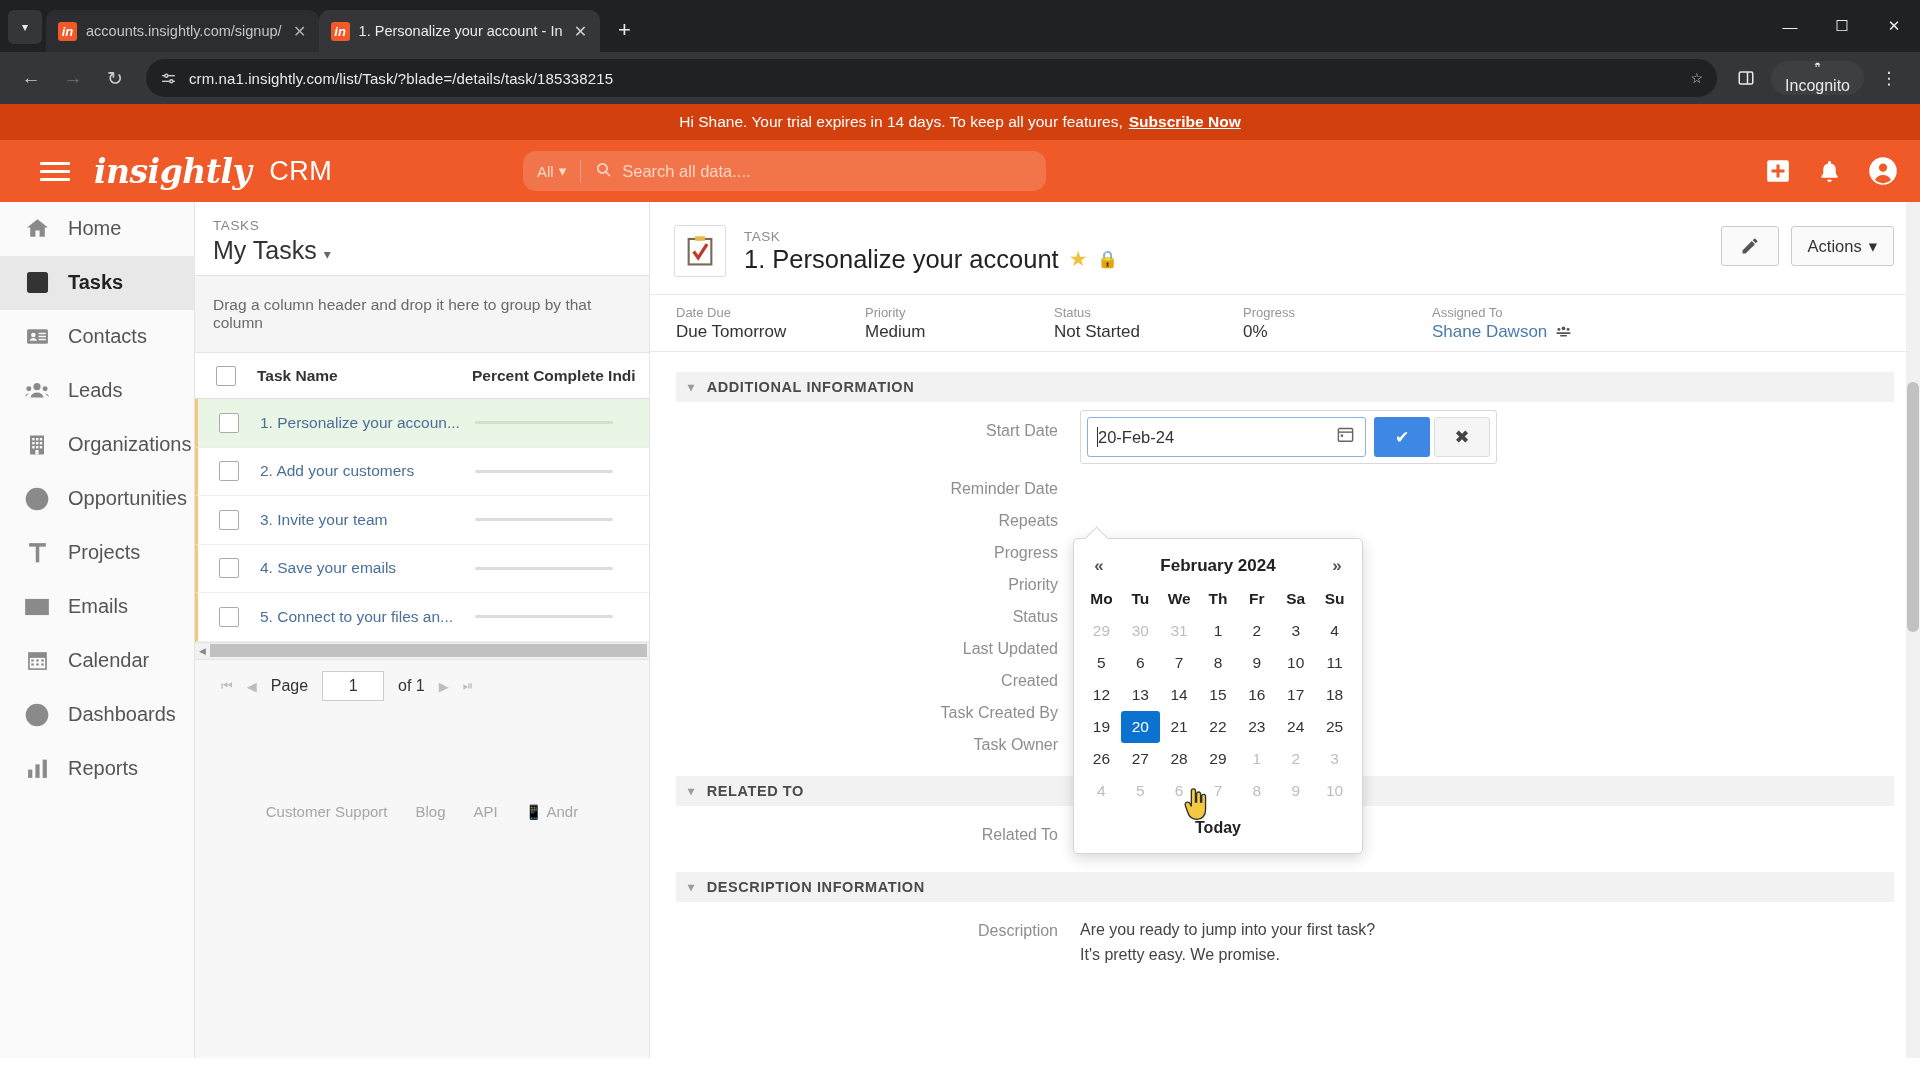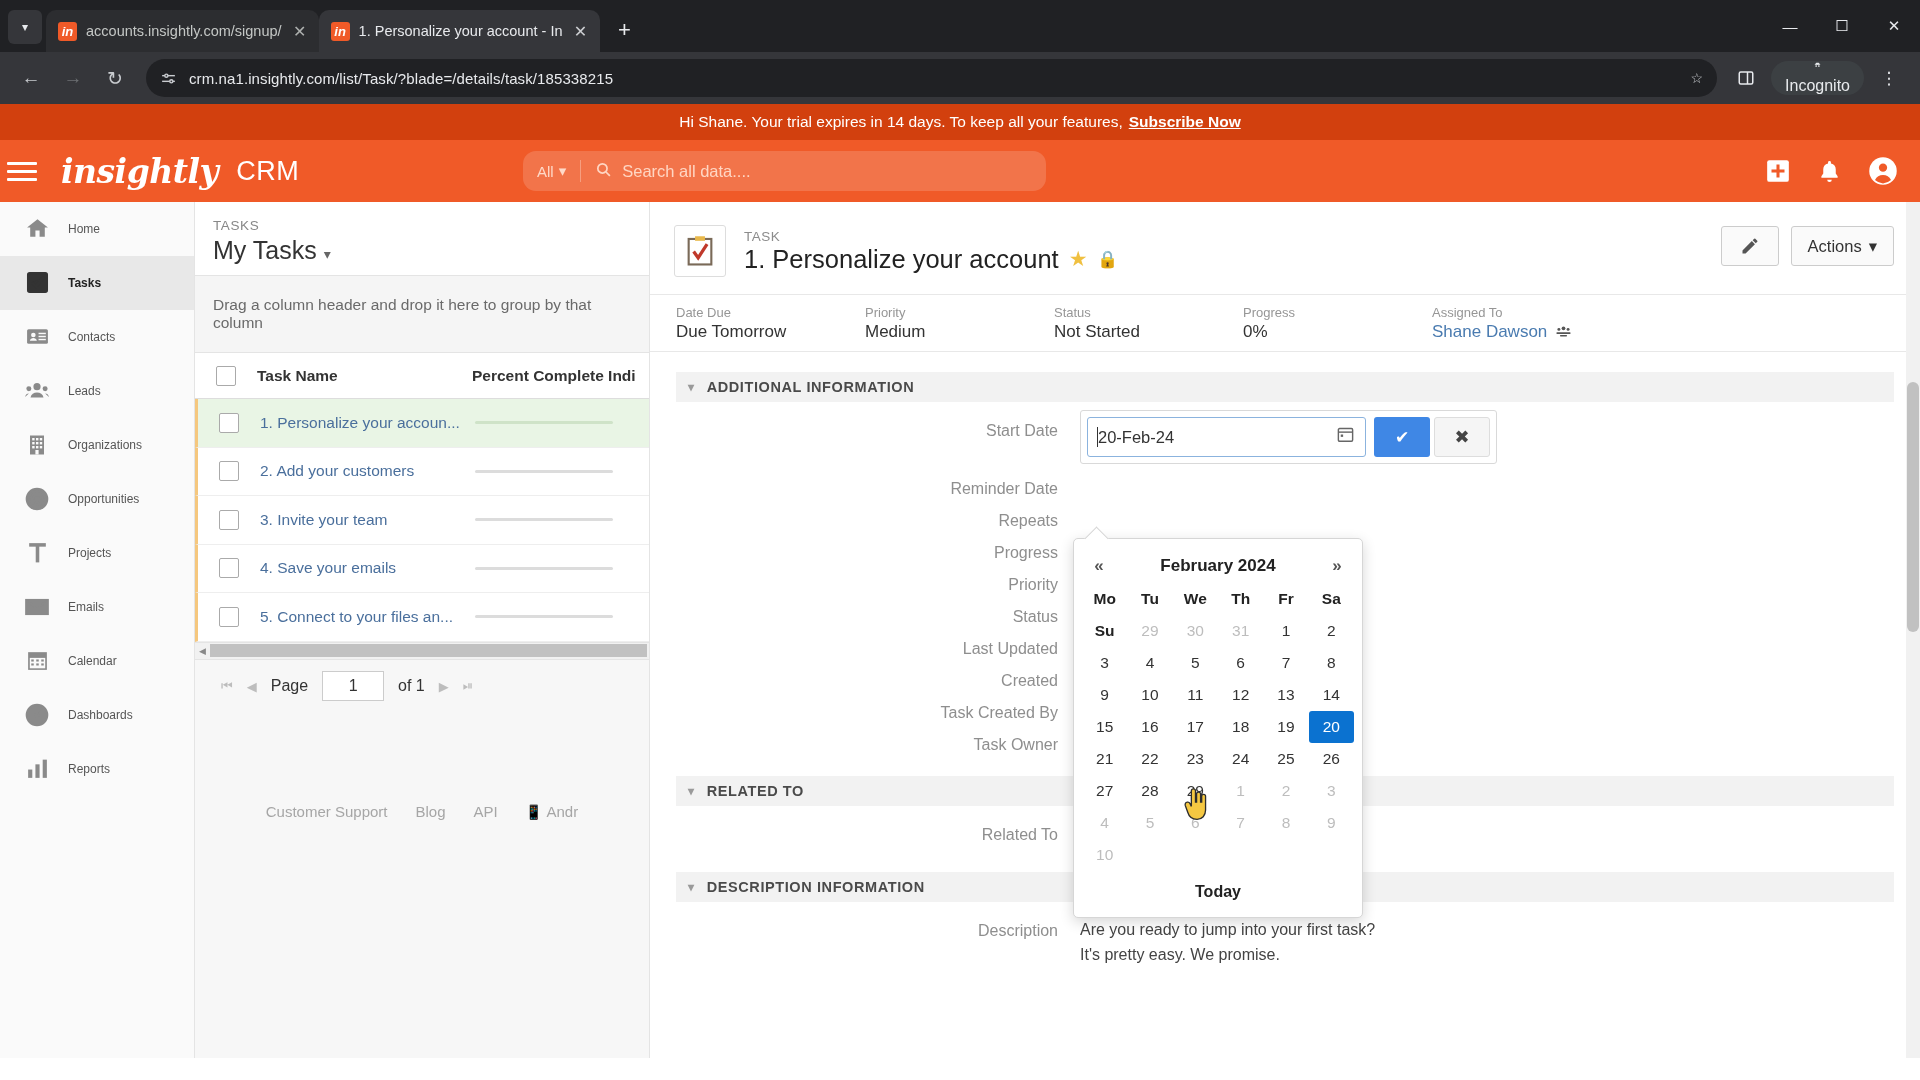--- a/index.html
+++ b/index.html
@@ -90,21 +90,21 @@
   .trial {
     height: 36px; background: #d2400e; color: #fff;
     display: flex; align-items: center; justify-content: center;
     font-size: 15.5px; gap: 6px;
   }
   .trial a { color: #fff; text-decoration: underline; font-weight: bold; }
 
   
   .appheader {
     height: 62px; background: #f05a28; display: flex; align-items: center;
-    padding: 0 7px; gap: 0; position: relative;
+    padding: 0 40px; gap: 0; position: relative;
   }
   .hamburger { width: 30px; cursor: pointer; margin-right: 24px; }
   .hamburger span {
     display: block; height: 3px; background: #fff; margin: 5px 0; border-radius: 1px;
   }
   .logo {
     font-family: "DejaVu Serif", serif; font-style: italic; font-weight: bold;
     color: #fff; font-size: 33px; letter-spacing: -.5px; margin-right: 18px;
   }
   .crm { color: #fff; font-size: 27px; letter-spacing: .5px; }
@@ -126,21 +126,21 @@
   .hdr-ico { color: #fff; cursor: pointer; display: flex; align-items: center; }
 
   
   .appbody { display: flex; height: 856px; background: #fff; }
 
   
   .sidebar { width: 195px; background: #fafafa; border-right: 1px solid #e4e4e4; flex-shrink: 0; }
   .navitem {
     height: 54px; display: flex; align-items: center; gap: 16px;
     padding-left: 22px; cursor: pointer; color: #555;
-    font-size: 12px; border-bottom: 1px solid transparent;
+    font-size: 20px; border-bottom: 1px solid transparent;
   }
   .navitem.active { background: #e8e8e8; color: #222; font-weight: bold; }
   .navicon { width: 30px; height: 28px; display: flex; align-items: center; justify-content: center; flex-shrink: 0; }
   .navicon svg { fill: #8a8a8a; }
   .navitem.active .navicon svg { fill: #333; }
 
   
   .listpane {
     width: 455px; background: #fff; border-right: 1px solid #e4e4e4;
     flex-shrink: 0; position: relative; display: flex; flex-direction: column;
@@ -274,21 +274,21 @@
     content: ""; position: absolute; top: -9px; left: 14px; width: 16px; height: 16px;
     background: #fff; border-left: 1px solid #d6d6d6; border-top: 1px solid #d6d6d6;
     transform: rotate(45deg);
   }
   .dp-head {
     display: flex; align-items: center; height: 34px; font-size: 17px;
     font-weight: bold; color: #222;
   }
   .dp-nav { width: 34px; text-align: center; color: #555; font-size: 17px; cursor: pointer; }
   .dp-month { flex: 1; text-align: center; cursor: pointer; }
-  .dp-grid { display: grid; grid-template-columns: repeat(6, 1fr); }
+  .dp-grid { display: grid; grid-template-columns: repeat(7, 1fr); }
   .dp-dow {
     height: 32px; display: flex; align-items: center; justify-content: center;
     font-size: 15.5px; font-weight: bold; color: #222;
   }
   .dp-day {
     height: 32px; display: flex; align-items: center; justify-content: center;
     font-size: 15.5px; color: #333; cursor: pointer; border-radius: 3px;
   }
   .dp-day.mute { color: #bdbdbd; }
   .dp-day.active { background: #0b72d0; color: #fff; }

